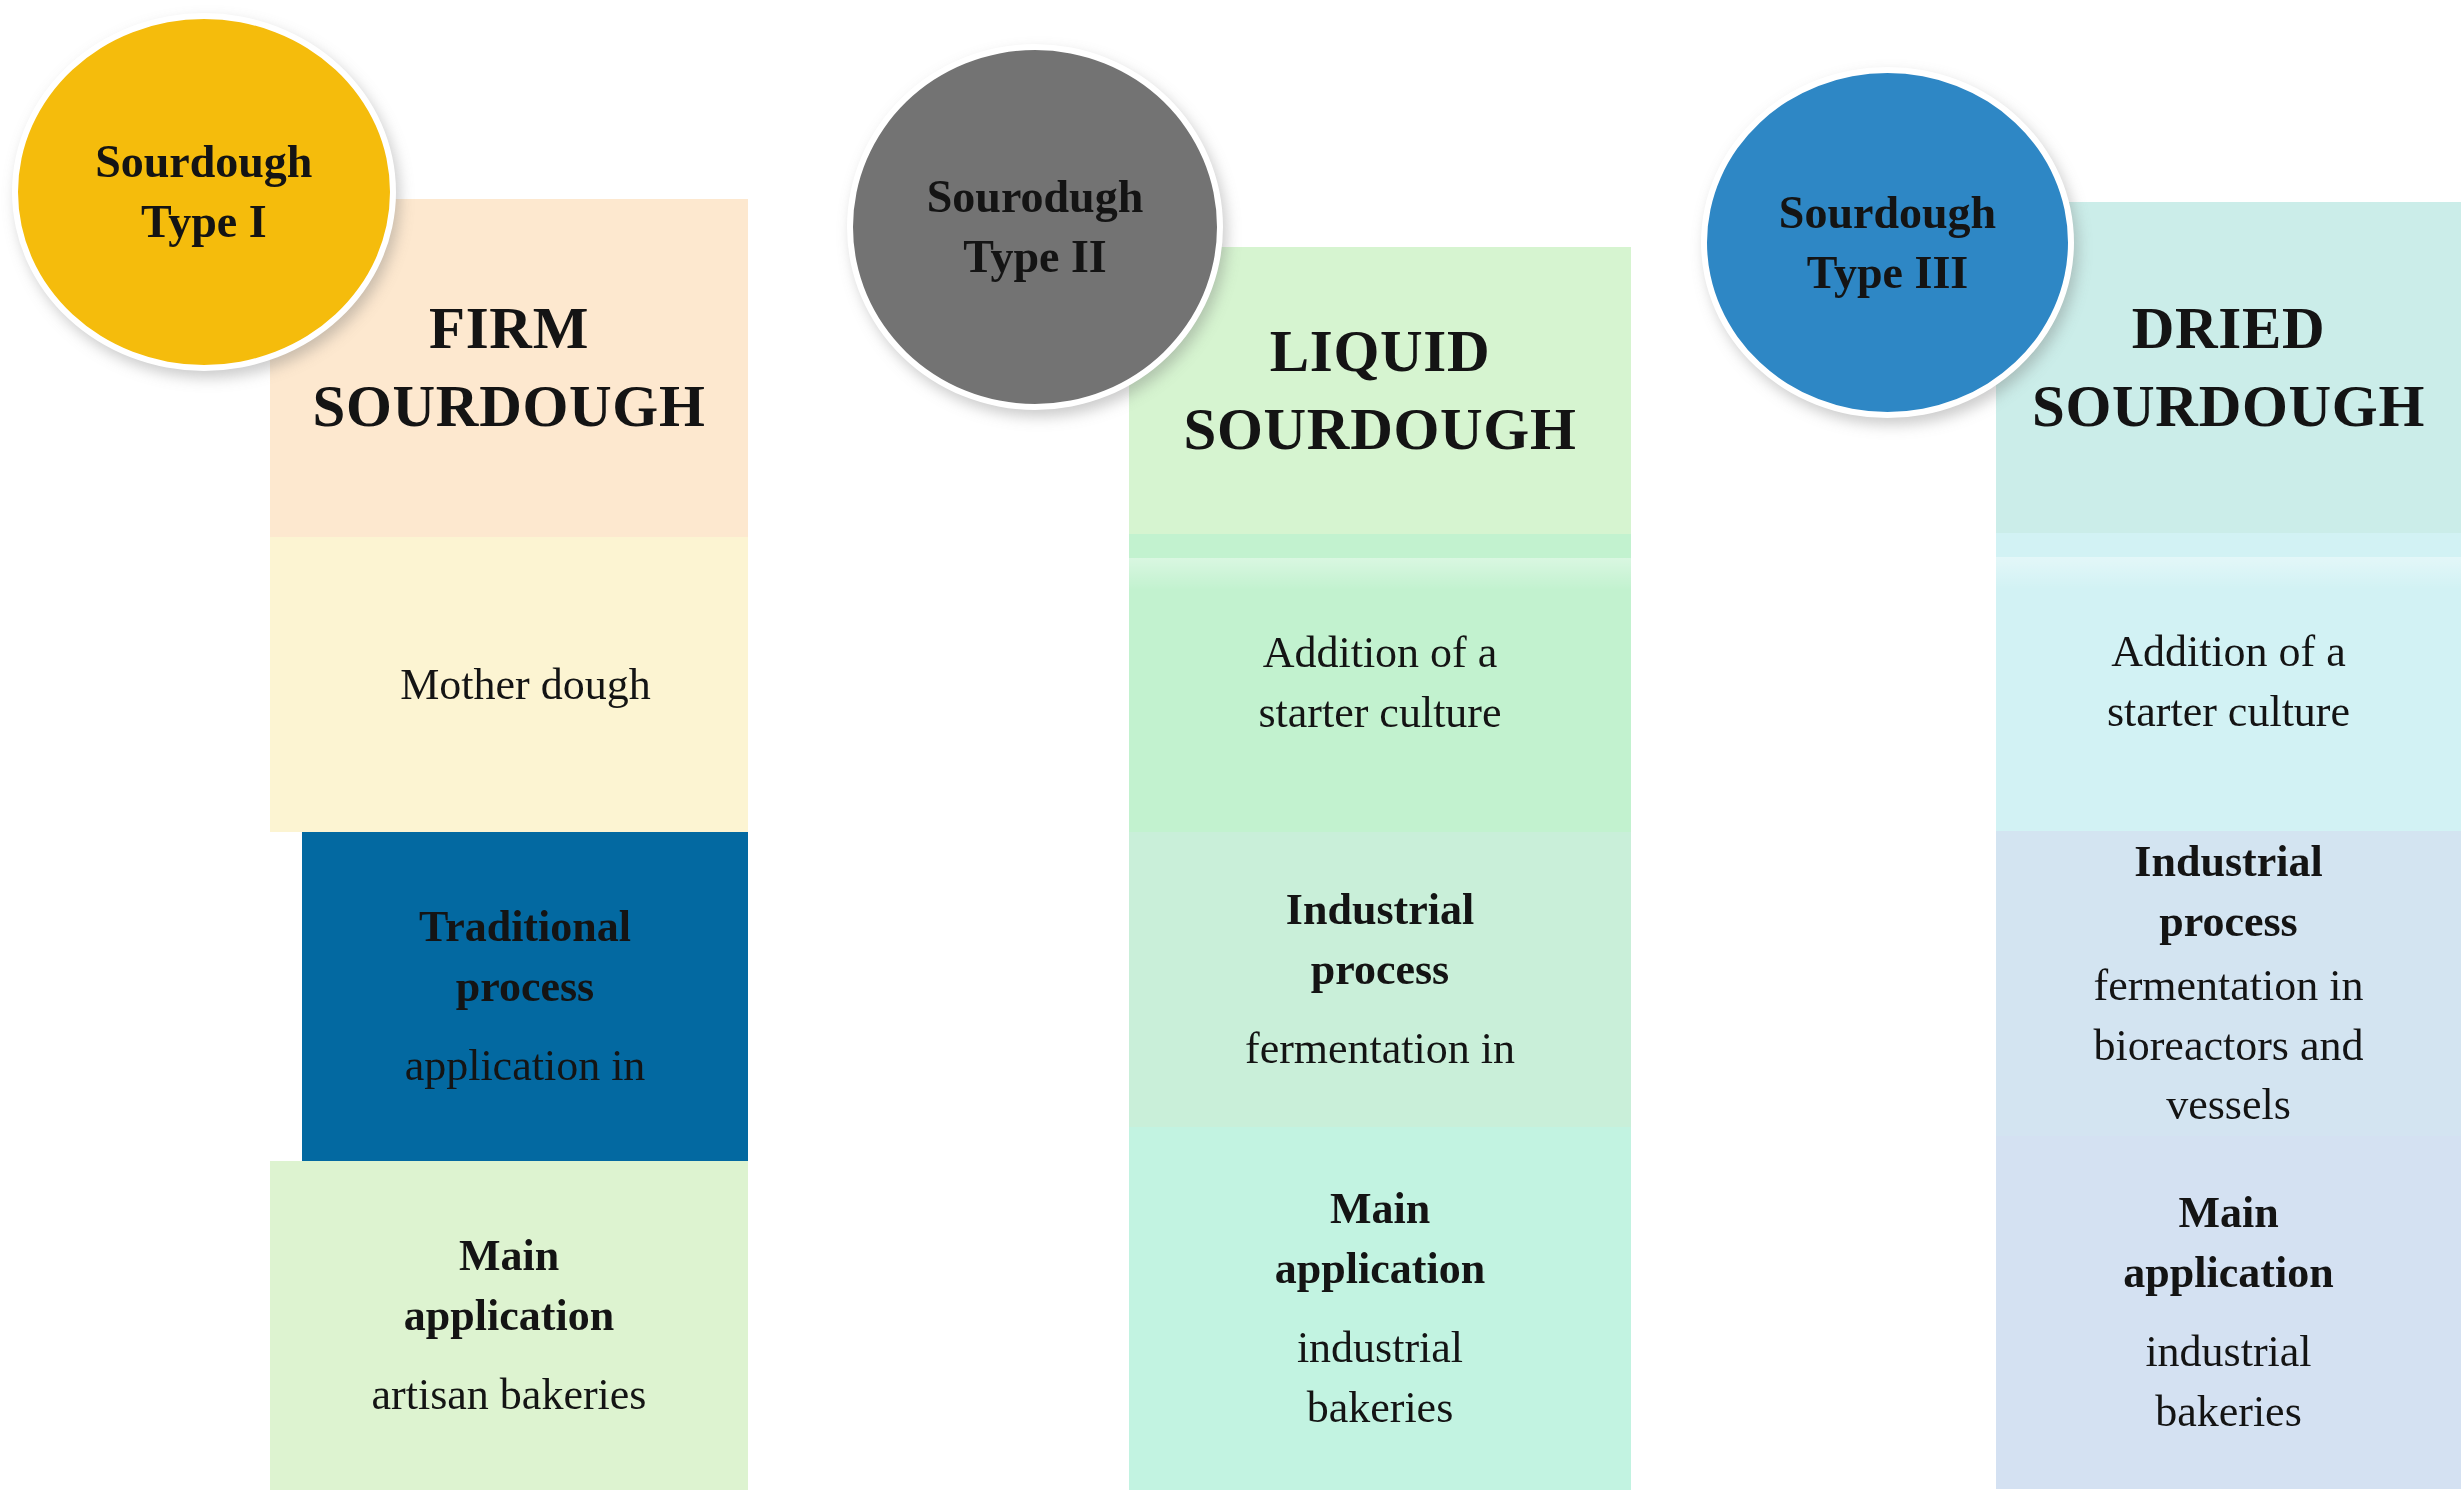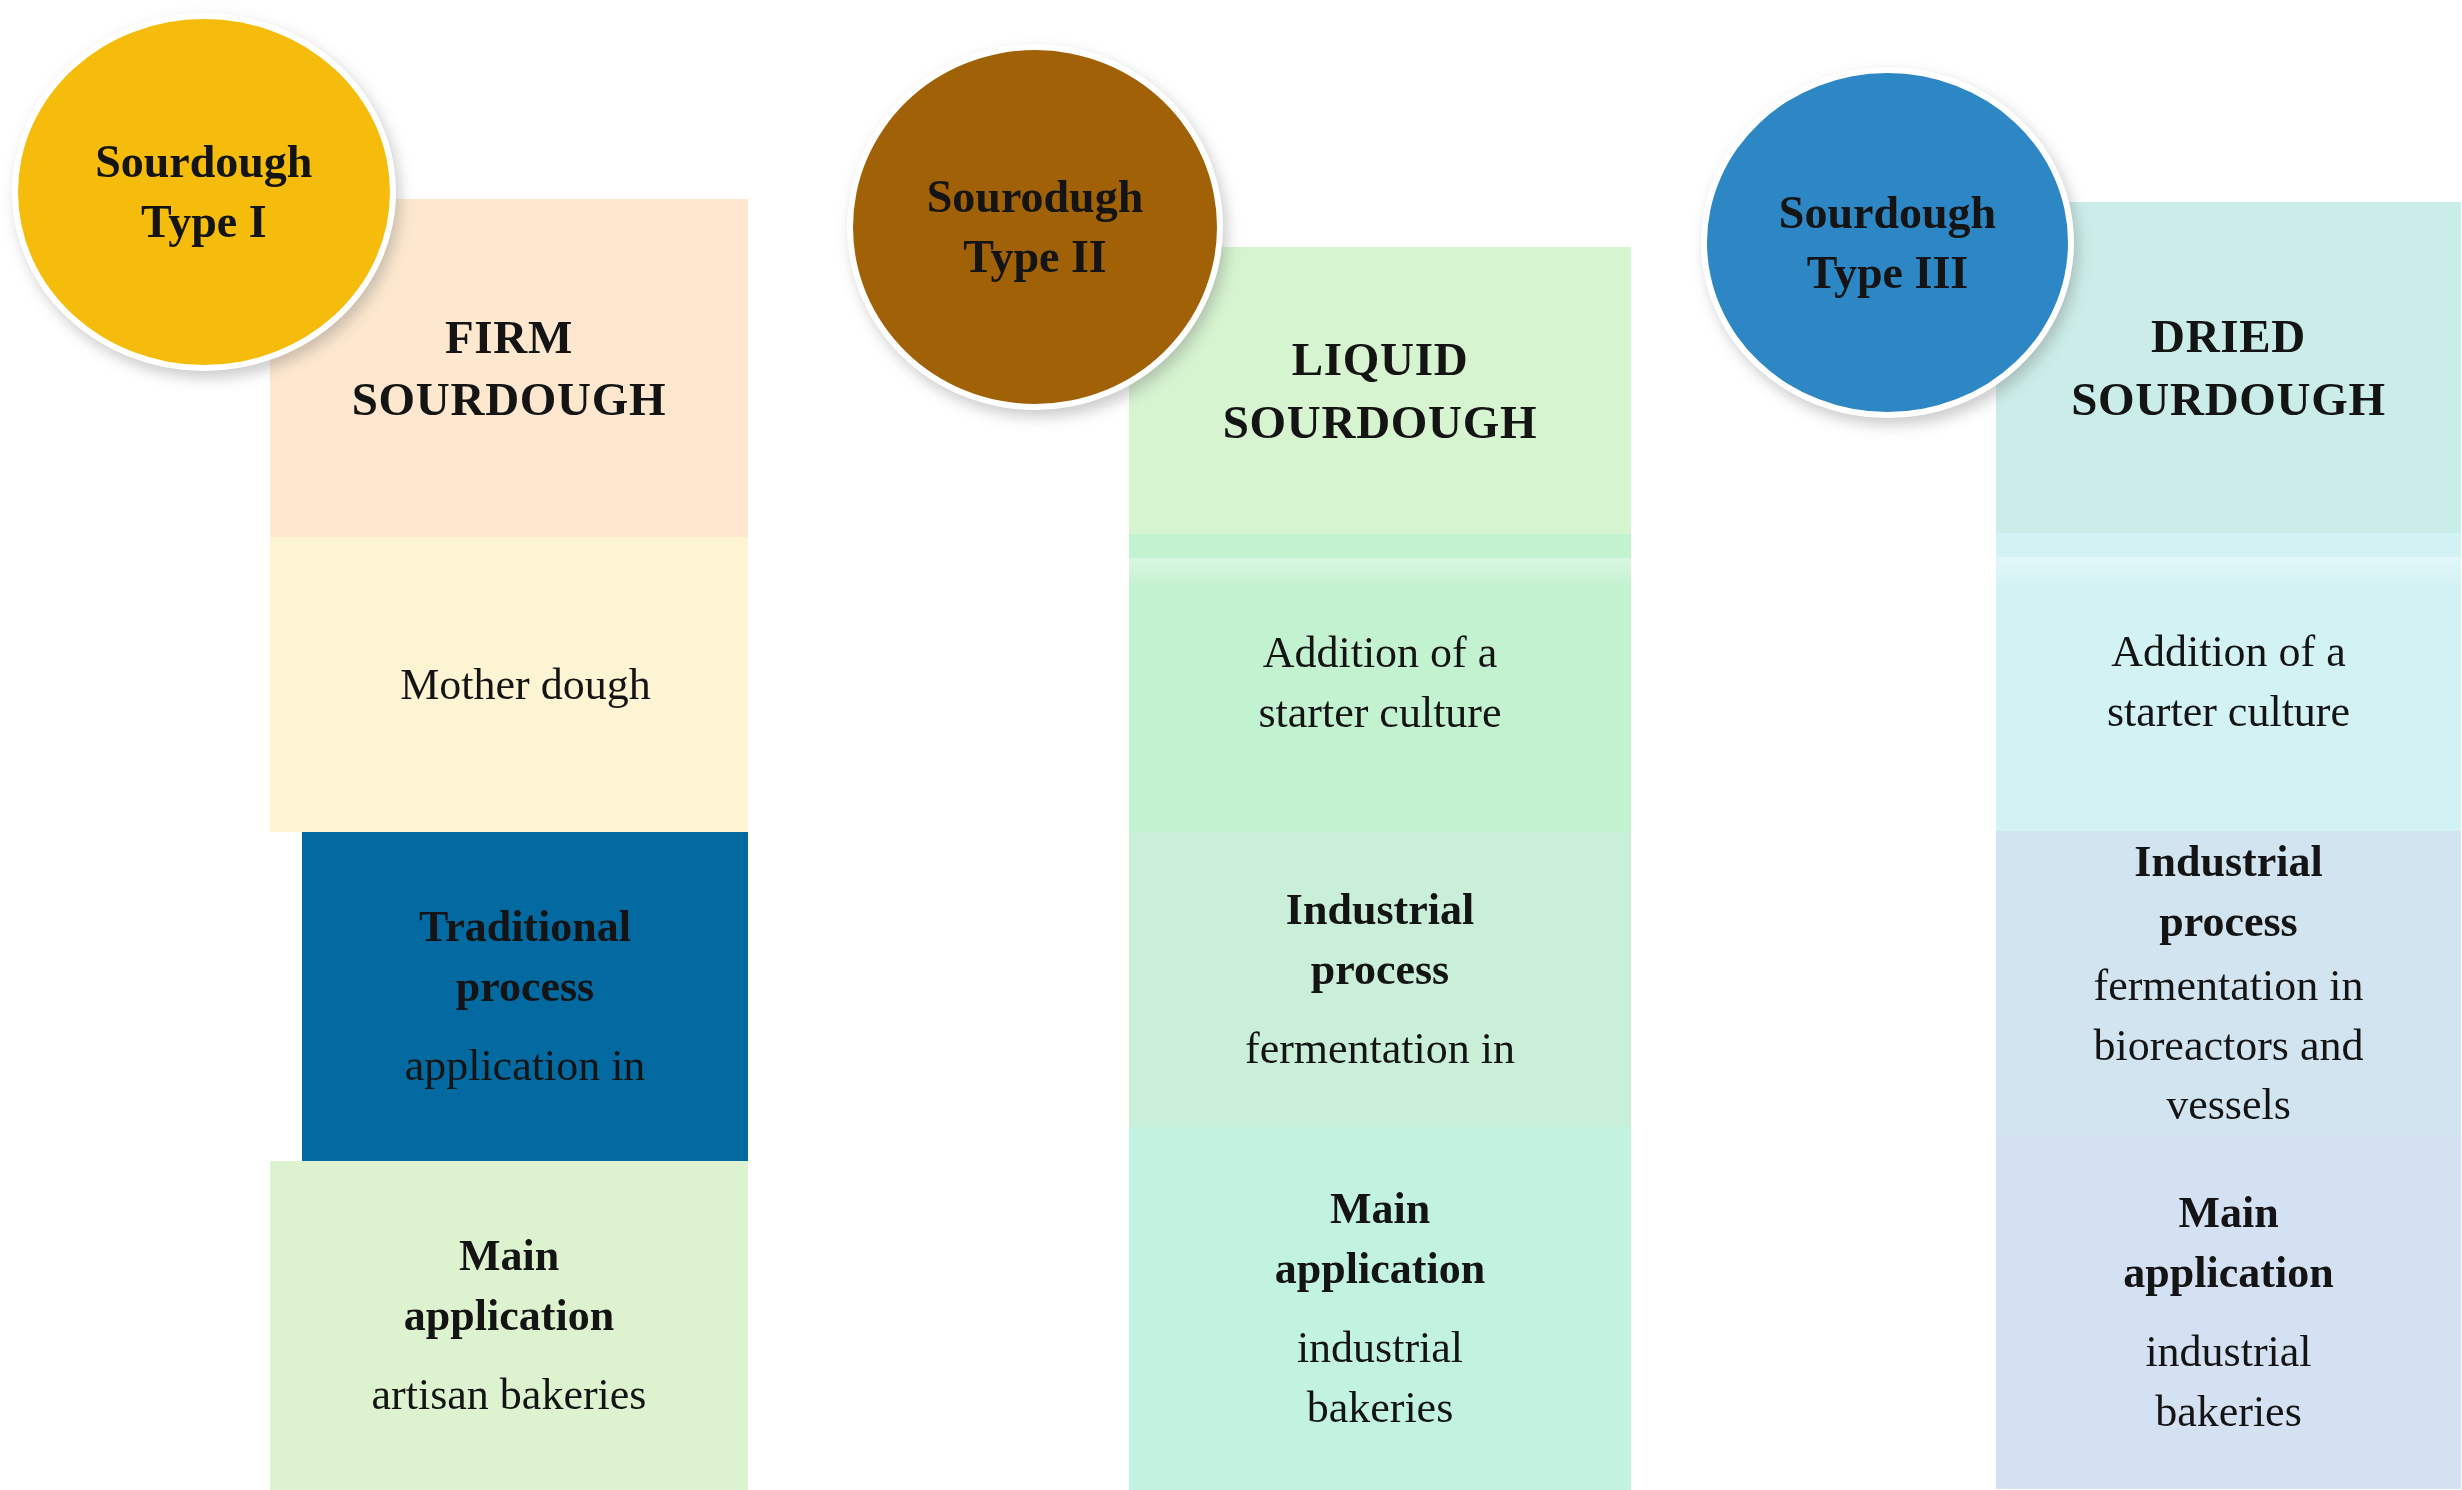--- a/index.html
+++ b/index.html
@@ -20,21 +20,21 @@
     flex-direction: column;
   }
   .row {
     display: flex;
     flex-direction: column;
     align-items: center;
     justify-content: center;
     text-align: center;
     position: relative;
   }
-  .hline  { font-size: 47px; font-weight: bold; line-height: 1.32; letter-spacing: 0.7px; }
+  .hline  { font-size: 59px; font-weight: bold; line-height: 1.32; letter-spacing: 0.7px; }
   .tline  { font-size: 44px; font-weight: bold; line-height: 1.36; }
   .bline  { font-size: 44px; line-height: 1.36; }
   .bodyblock  { margin-top: 19.4px; }
   .bodyblock.tight { margin-top: 4.2px; }
 
   
   .row.banded::before {
     content: "";
     position: absolute;
     left: 0; top: 23.6px;
@@ -160,21 +160,21 @@
         <div class="bline">industrial</div>
         <div class="bline">bakeries</div>
       </div>
     </div>
   </div>
 
   <div class="circle" id="circle0" style="background-color: rgb(245, 188, 12);">
     <div class="cline">Sourdough</div>
     <div class="cline">Type I</div>
   </div>
-  <div class="circle" id="circle1" style="background-color: #a16207;">
+  <div class="circle" id="circle1" style="background-color: #737373;">
     <div class="cline">Sourodugh</div>
     <div class="cline">Type II</div>
   </div>
   <div class="circle" id="circle2" style="background-color: rgb(46, 135, 197);">
     <div class="cline">Sourdough</div>
     <div class="cline">Type III</div>
   </div>
 
 </div>
 

